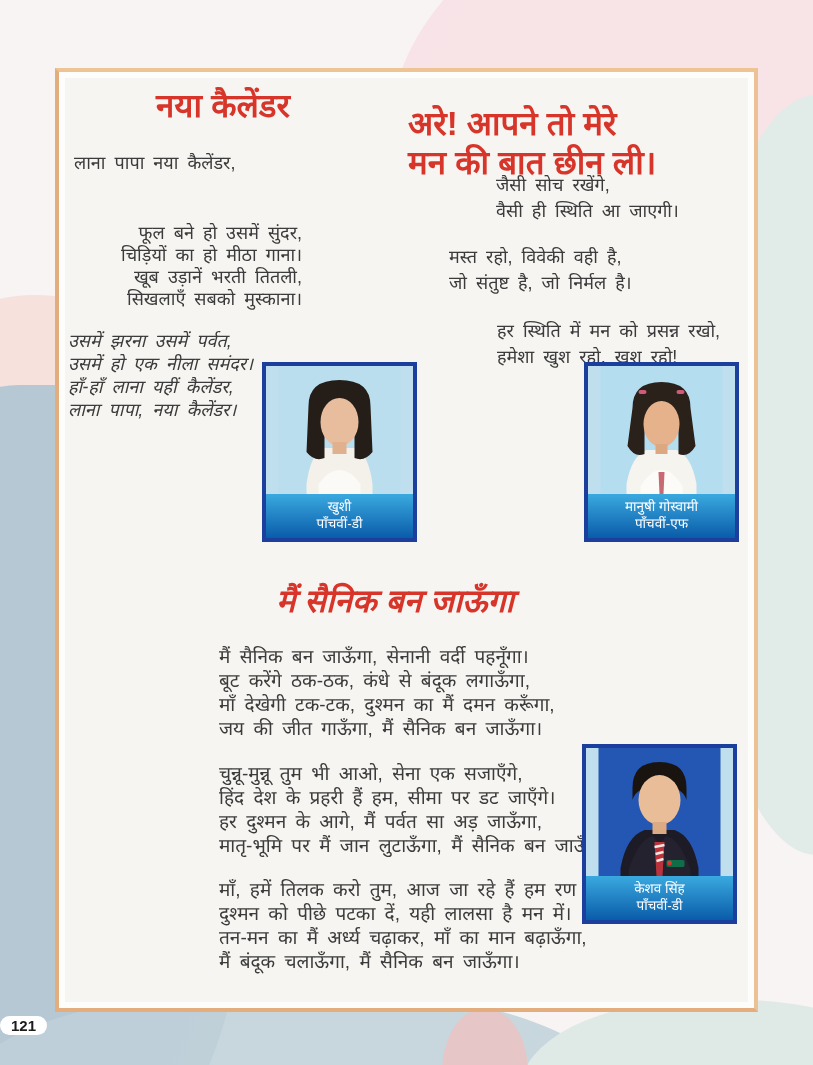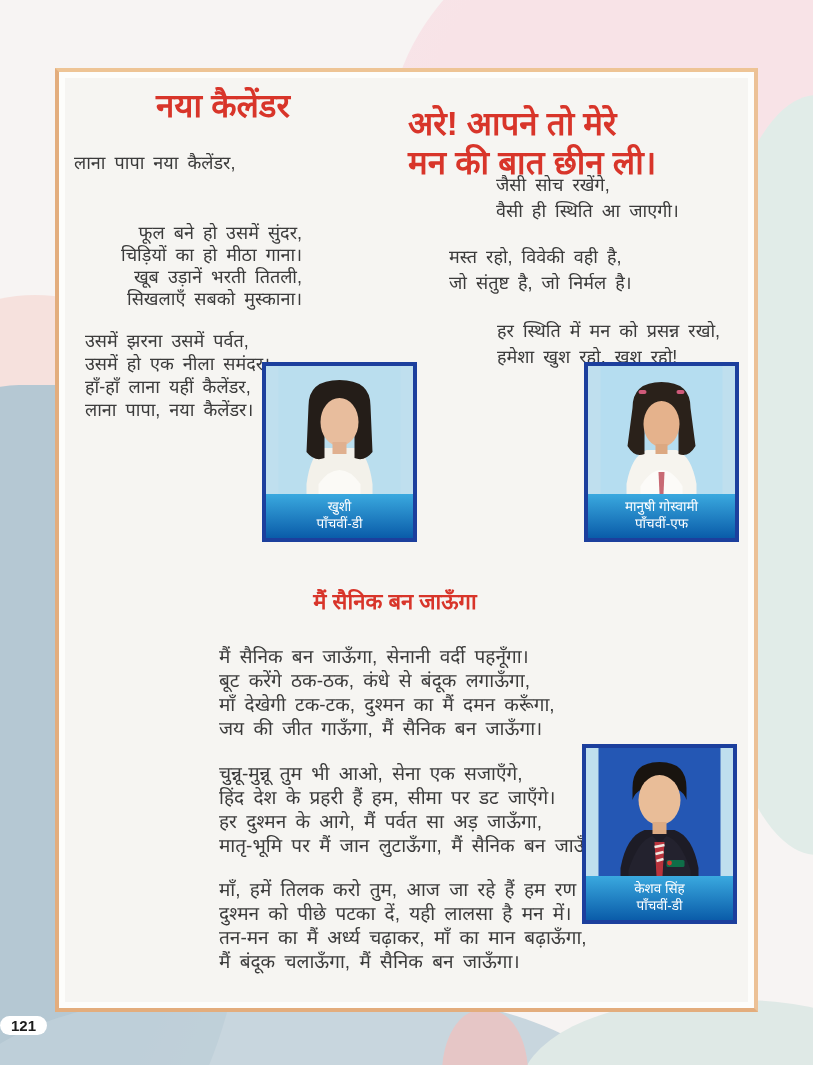--- a/index.html
+++ b/index.html
@@ -70,21 +70,21 @@
 
 <div class="stanza lh22" style="left:74px; top:152px;">
   <span class="line">लाना पापा नया कैलेंडर,</span>
 </div>
 <div class="stanza lh22" style="left:121px; top:222px;">
   <span class="line">फूल बने हो उसमें सुंदर,</span>
   <span class="line">चिड़ियों का हो मीठा गाना।</span>
   <span class="line">खूब उड़ानें भरती तितली,</span>
   <span class="line">सिखलाएँ सबको मुस्काना।</span>
 </div>
-<div class="stanza lh23" style="left:85px; top:330px;">
+<div class="stanza lh23" style="left:68px; top:330px;font-style:italic;">
   <span class="line">उसमें झरना उसमें पर्वत,</span>
   <span class="line">उसमें हो एक नीला समंदर।</span>
   <span class="line">हाँ-हाँ लाना यहीं कैलेंडर,</span>
   <span class="line">लाना पापा, नया कैलेंडर।</span>
 </div>
 
 <div class="poem-title" style="left:408px; top:83px;">
   <span class="line" style="display:block;margin-top:21px;">अरे! आपने तो मेरे</span>
   <span class="line" style="display:block;">मन की बात छीन ली।</span>
 </div>
@@ -132,21 +132,21 @@
       <path d="M40 120 Q50 104 61 104 Q72 104 82 120 L82 128 L40 128 Z" fill="#fcfbf8"></path>
       <path d="M58 106 L64 106 L63 128 L59 128 Z" fill="#c86a74"></path>
     </svg>
   </div>
   <div class="caption">
     <span style="display:block;">मानुषी  गोस्वामी</span>
     <span style="display:block;">पाँचवीं-एफ</span>
   </div>
 </div>
 
-<div class="poem-title centered" style="left:195px; top:582px; width:400px; font-size:22px;">मैं सैनिक बन जाऊँगा</div>
+<div class="poem-title centered" style="left:195px; top:582px; width:400px; font-size:32px;font-style:italic;">मैं सैनिक बन जाऊँगा</div>
 
 <div class="stanza lh24 size19" style="left:219px; top:645px;">
   <span class="line">मैं सैनिक बन जाऊँगा, सेनानी वर्दी पहनूँगा।</span>
   <span class="line">बूट करेंगे ठक-ठक, कंधे से बंदूक लगाऊँगा,</span>
   <span class="line">माँ देखेगी टक-टक, दुश्मन का मैं दमन करूँगा,</span>
   <span class="line">जय की जीत गाऊँगा, मैं सैनिक बन जाऊँगा।</span>
 </div>
 <div class="stanza lh24 size19" style="left:219px; top:762px;">
   <span class="line">चुन्नू-मुन्नू तुम भी आओ, सेना एक सजाएँगे,</span>
   <span class="line">हिंद देश के प्रहरी हैं हम, सीमा पर डट जाएँगे।</span>

